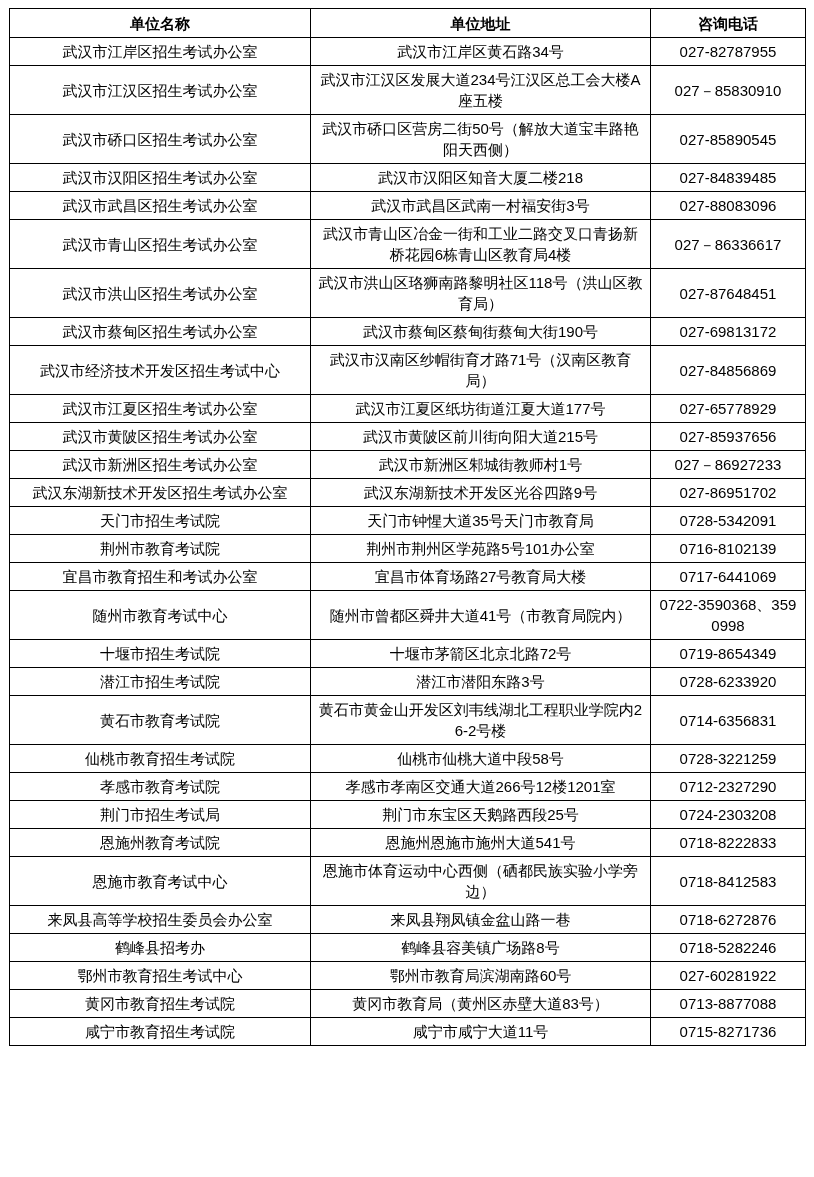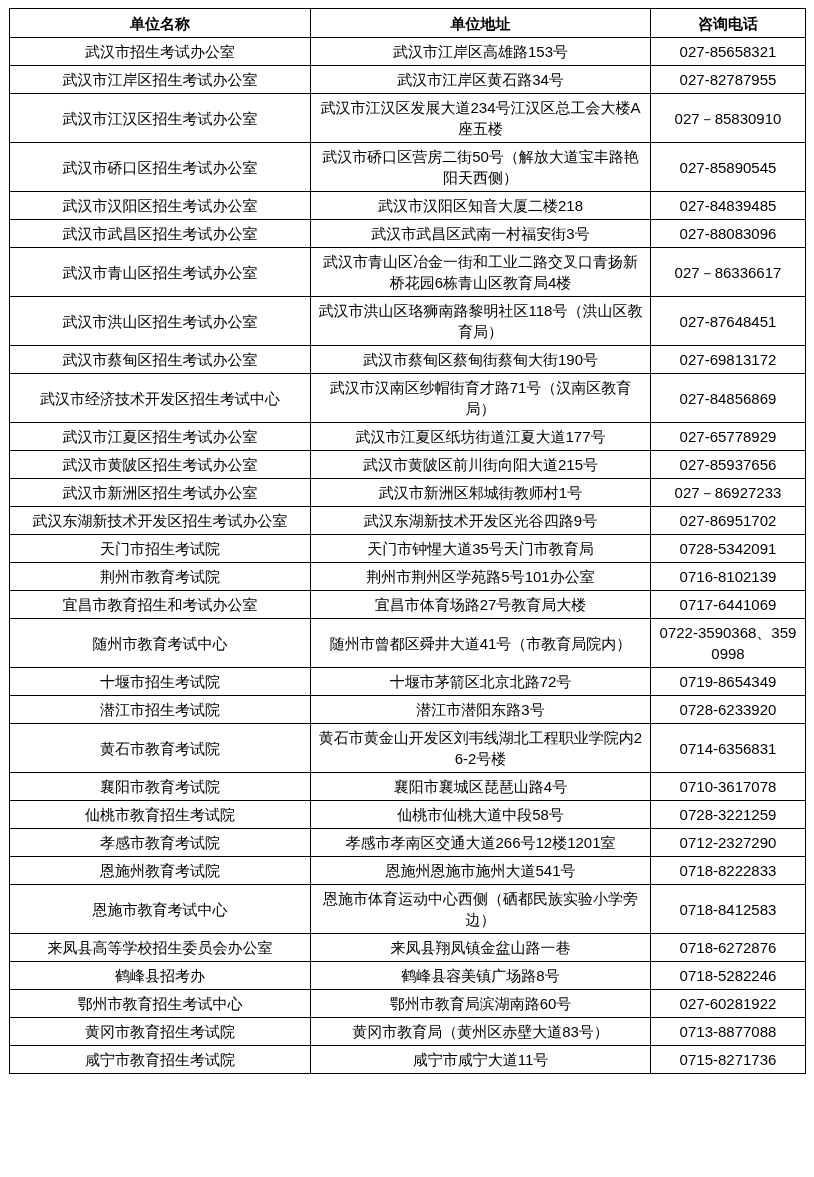--- a/index.html
+++ b/index.html
@@ -53,25 +53,20 @@
     </colgroup>
     <thead>
       <tr>
         <th>单位名称</th>
         <th>单位地址</th>
         <th>咨询电话</th>
       </tr>
     </thead>
     <tbody>
         <tr>
-          <td>武汉市招生考试办公室</td>
-          <td>武汉市江岸区高雄路153号</td>
-          <td>027-85658321</td>
-        </tr>
-        <tr>
           <td>武汉市江岸区招生考试办公室</td>
           <td>武汉市江岸区黄石路34号</td>
           <td>027-82787955</td>
         </tr>
         <tr>
           <td>武汉市江汉区招生考试办公室</td>
           <td>武汉市江汉区发展大道234号江汉区总工会大楼A座五楼</td>
           <td>027－85830910</td>
         </tr>
         <tr>
@@ -158,33 +153,33 @@
           <td>潜江市招生考试院</td>
           <td>潜江市潜阳东路3号</td>
           <td>0728-6233920</td>
         </tr>
         <tr>
           <td>黄石市教育考试院</td>
           <td>黄石市黄金山开发区刘韦线湖北工程职业学院内26-2号楼</td>
           <td>0714-6356831</td>
         </tr>
         <tr>
-          <td>襄阳市教育考试院</td>
-          <td>襄阳市襄城区琵琶山路4号</td>
-          <td>0710-3617078</td>
-        </tr>
-        <tr>
           <td>仙桃市教育招生考试院</td>
           <td>仙桃市仙桃大道中段58号</td>
           <td>0728-3221259</td>
         </tr>
         <tr>
           <td>孝感市教育考试院</td>
           <td>孝感市孝南区交通大道266号12楼1201室</td>
           <td>0712-2327290</td>
+        </tr>
+        <tr>
+          <td>荆门市招生考试局</td>
+          <td>荆门市东宝区天鹅路西段25号</td>
+          <td>0724-2303208</td>
         </tr>
         <tr>
           <td>恩施州教育考试院</td>
           <td>恩施州恩施市施州大道541号</td>
           <td>0718-8222833</td>
         </tr>
         <tr>
           <td>恩施市教育考试中心</td>
           <td>恩施市体育运动中心西侧（硒都民族实验小学旁边）</td>
           <td>0718-8412583</td>

